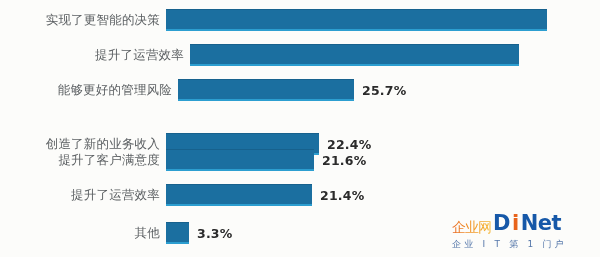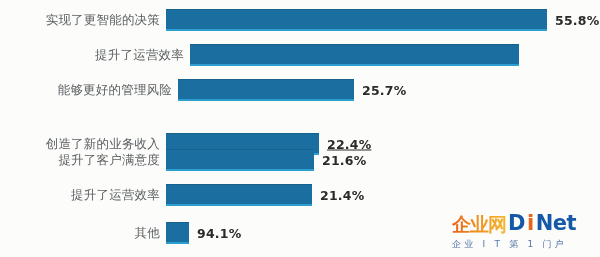--- a/index.html
+++ b/index.html
@@ -81,22 +81,22 @@
     height: 46px;
     user-select: none;
   }
   .wm-main {
     display: flex;
     align-items: flex-end;
     height: 24px;
     line-height: 1;
   }
   .wm-cn {
-    font-size: 19px;
-    font-weight: 700;
+    font-size: 14px;
+    font-weight: 400;
     letter-spacing: -1px;
     background: linear-gradient(90deg,#e8631b 0%, #f09020 45%, #f5b731 100%);
     -webkit-background-clip: text;
     background-clip: text;
     color: transparent;
     font-family: "DejaVu Sans", "Liberation Sans", sans-serif;
   }
   .wm-d {
     font-size: 21px;
     font-weight: 700;
@@ -118,21 +118,20 @@
 </head>
 <body>
 
 <div id="chart-root">
 
   <div class="bar-row" style="top:9px;">
     <div class="cat-label">实现了更智能的决策</div>
     <div class="bar-track">
       <div class="bar-fill" id="fill-0" style="width: 381px;"></div>
     </div>
-    <div class="bar-value" id="val-0" style="left: 555px;">55.8%</div>
   </div>
 
   <div class="bar-row" style="top:44px;margin-left:24px;">
     <div class="cat-label">提升了运营效率</div>
     <div class="bar-track">
       <div class="bar-fill" id="fill-1" style="width: 329px;"></div>
     </div>
   </div>
 
   <div class="bar-row" style="top:79px;margin-left:12px;">
@@ -141,21 +140,21 @@
       <div class="bar-fill" id="fill-2" style="width: 176px;"></div>
     </div>
     <div class="bar-value" id="val-2" style="left: 350px;">25.7%</div>
   </div>
 
   <div class="bar-row" style="top:114px;margin-top:19px;">
     <div class="cat-label">创造了新的业务收入</div>
     <div class="bar-track">
       <div class="bar-fill" id="fill-3" style="width: 153px;"></div>
     </div>
-    <div class="bar-value" id="val-3" style="left: 327px; text-decoration: underline;">22.4%</div>
+    <div class="bar-value" id="val-3" style="left: 327px;">22.4%</div>
   </div>
 
   <div class="bar-row" style="top:149px;">
     <div class="cat-label">提升了客户满意度</div>
     <div class="bar-track">
       <div class="bar-fill" id="fill-4" style="width: 148px;"></div>
     </div>
     <div class="bar-value" id="val-4" style="left: 322px;">21.6%</div>
   </div>
 
@@ -165,21 +164,21 @@
       <div class="bar-fill" id="fill-5" style="width: 146px;"></div>
     </div>
     <div class="bar-value" id="val-5" style="left: 320px; text-align: center;">21.4%</div>
   </div>
 
   <div class="bar-row" style="top:222px;">
     <div class="cat-label">其他</div>
     <div class="bar-track">
       <div class="bar-fill" id="fill-6" style="width: 23px;"></div>
     </div>
-    <div class="bar-value" id="val-6" style="left: 197px;">94.1%</div>
+    <div class="bar-value" id="val-6" style="left: 197px;">3.3%</div>
   </div>
 
   <div id="watermark">
     <div class="wm-main">
       <span class="wm-cn">企业网</span>
       <span class="wm-d">D</span>
       <span class="wm-d wm-dot">i</span>
       <span class="wm-d">Net</span>
     </div>
     <div class="wm-sub">企业 I T 第 1 门户</div>

